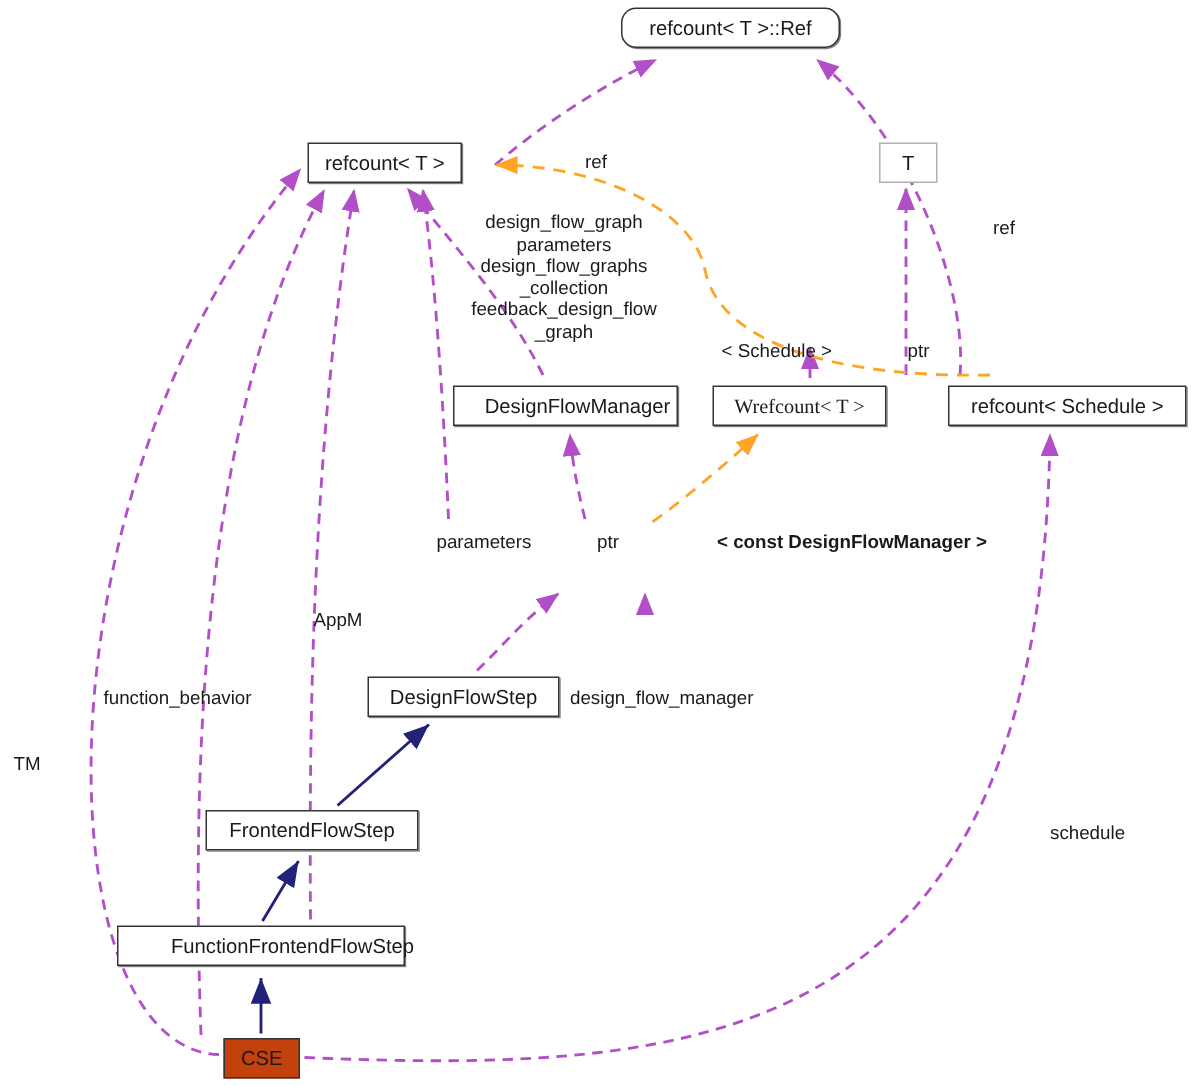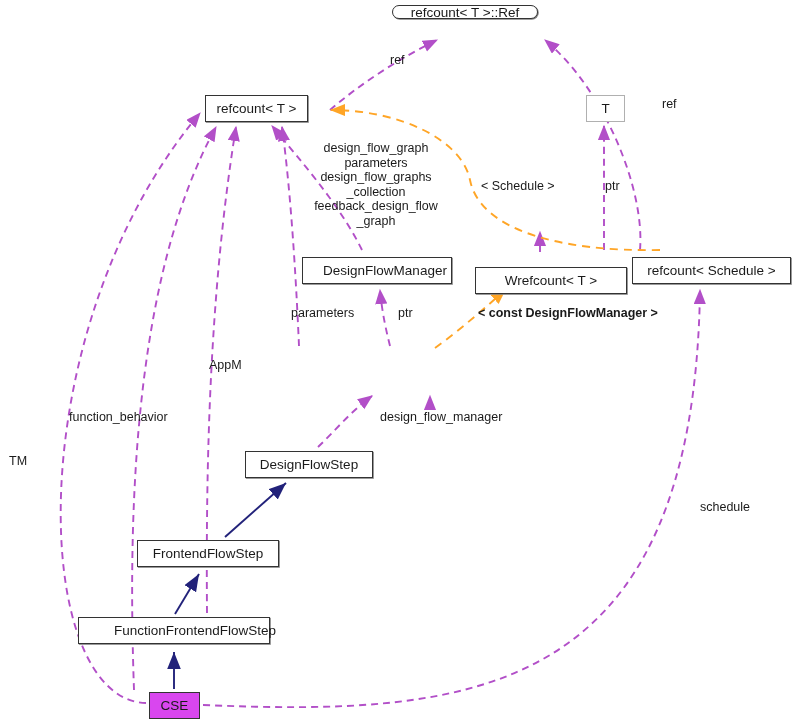--- a/index.html
+++ b/index.html
@@ -41,34 +41,35 @@
   }
   .node.thick {
     border-width: 1.5px;
     border-color: #333333;
     box-shadow: 0.8px 0.8px 0 0 #808080;
   }
   .node.light {
     border: 1px solid #b0b0b0;
   }
   .node.current {
-    background: #d946ef;
+    background: #c2410c;
     border: 1.5px solid #333333;
   }
   .edge-label {
     position: absolute;
     font-size: 12.5px;
     line-height: 14.5px;
     color: #1a1a1a;
     white-space: pre;
     z-index: 2;
     text-align: center;
   }
   .edge-label.left {
     text-align: left;
+    margin-top: 48px;
   }
 </style>
 </head>
 <body>
 
 <div id="diagram-root">
 
   <svg id="edges" viewBox="0 0 799 724" xmlns="http://www.w3.org/2000/svg">
     <defs>
       <marker id="arrowPurple" markerWidth="9" markerHeight="9" refX="7.4" refY="3.2" orient="auto" markerUnits="strokeWidth">
@@ -121,37 +122,37 @@
     <g fill="none" stroke="#22227a" stroke-width="1.9">
 
       <path d="M225,537 L286,483" marker-end="url(#arrowNavy)"></path>
 
       <path d="M175,614 L199,574" marker-end="url(#arrowNavy)"></path>
 
       <path d="M174,689 L174,652" marker-end="url(#arrowNavy)"></path>
     </g>
   </svg>
 
-  <div class="node thick" style="left:392px; top:5px; width:146px; height:14px;border-radius:10px;">
+  <div class="node thick" style="left:414px; top:5px; width:146px; height:27px;border-radius:10px;">
     <span>refcount&lt; T &gt;::Ref</span>
   </div>
 
   <div class="node thick" style="left:205px; top:95px; width:103px; height:27px;">
     <span>refcount&lt; T &gt;</span>
   </div>
 
   <div class="node light" style="left:586px; top:95px; width:39px; height:27px;">
     <span>T</span>
   </div>
 
   <div class="node thick" style="left:302px; top:257px; width:150px; height:27px;padding-left:16px;">
     <span>DesignFlowManager</span>
   </div>
 
-  <div class="node thick" style="left:475px; top:267px; width:152px; height:27px;">
+  <div class="node thick" style="left:475px; top:257px; width:116px; height:27px;font-family:Liberation Serif, serif;">
     <span>Wrefcount&lt; T &gt;</span>
   </div>
 
   <div class="node thick" style="left:632px; top:257px; width:159px; height:27px;">
     <span>refcount&lt; Schedule &gt;</span>
   </div>
 
 
   <div class="node thick" style="left:245px; top:451px; width:128px; height:27px;">
     <span>DesignFlowStep</span>

